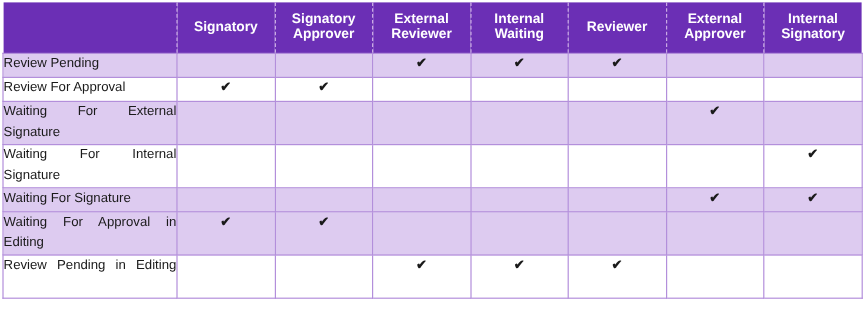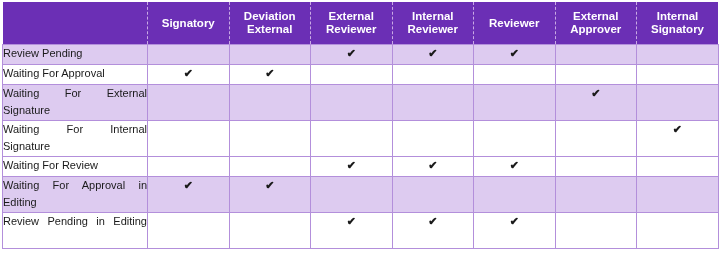--- a/index.html
+++ b/index.html
@@ -91,41 +91,41 @@
       <col class="data-col">
     <col class="data-col">
       <col class="data-col">
       <col class="data-col">
     <col class="data-col">
   </colgroup>
   <thead>
     <tr>
       <th class="corner-cell"></th>
       <th>Signatory</th>
-      <th>Deviation External</th>
+      <th>Signatory Approver</th>
       <th>External Reviewer</th>
-      <th>Internal Reviewer</th>
+      <th>Internal Waiting</th>
       <th>Reviewer</th>
       <th>External Approver</th>
       <th>Internal Signatory</th>
     </tr>
   </thead>
   <tbody id="matrix-body">
       <tr class="shaded single-line">
         <td class="row-label">Review Pending</td>
         <td class="mark-cell"></td>
         <td class="mark-cell"></td>
         <td class="mark-cell"><span class="checkmark">✔</span></td>
         <td class="mark-cell"><span class="checkmark">✔</span></td>
         <td class="mark-cell"><span class="checkmark">✔</span></td>
         <td class="mark-cell"></td>
         <td class="mark-cell"></td>
       </tr>
       <tr class="plain single-line">
-        <td class="row-label">Waiting For Approval</td>
+        <td class="row-label">Review For Approval</td>
         <td class="mark-cell"><span class="checkmark">✔</span></td>
         <td class="mark-cell"><span class="checkmark">✔</span></td>
         <td class="mark-cell"></td>
         <td class="mark-cell"></td>
         <td class="mark-cell"></td>
         <td class="mark-cell"></td>
         <td class="mark-cell"></td>
       </tr>
       <tr class="shaded two-line">
         <td class="row-label">Waiting For External Signature</td>
@@ -140,29 +140,29 @@
       <tr class="plain two-line">
         <td class="row-label">Waiting For Internal Signature</td>
         <td class="mark-cell"></td>
         <td class="mark-cell"></td>
         <td class="mark-cell"></td>
         <td class="mark-cell"></td>
         <td class="mark-cell"></td>
         <td class="mark-cell"></td>
         <td class="mark-cell"><span class="checkmark">✔</span></td>
       </tr>
-      <tr class="plain single-line">
-        <td class="row-label">Waiting For Review</td>
+      <tr class="shaded single-line">
+        <td class="row-label">Waiting For Signature</td>
+        <td class="mark-cell"></td>
+        <td class="mark-cell"></td>
+        <td class="mark-cell"></td>
         <td class="mark-cell"></td>
         <td class="mark-cell"></td>
         <td class="mark-cell"><span class="checkmark">✔</span></td>
         <td class="mark-cell"><span class="checkmark">✔</span></td>
-        <td class="mark-cell"><span class="checkmark">✔</span></td>
-        <td class="mark-cell"></td>
-        <td class="mark-cell"></td>
       </tr>
       <tr class="shaded two-line">
         <td class="row-label">Waiting For Approval in Editing</td>
         <td class="mark-cell"><span class="checkmark">✔</span></td>
         <td class="mark-cell"><span class="checkmark">✔</span></td>
         <td class="mark-cell"></td>
         <td class="mark-cell"></td>
         <td class="mark-cell"></td>
         <td class="mark-cell"></td>
         <td class="mark-cell"></td>

